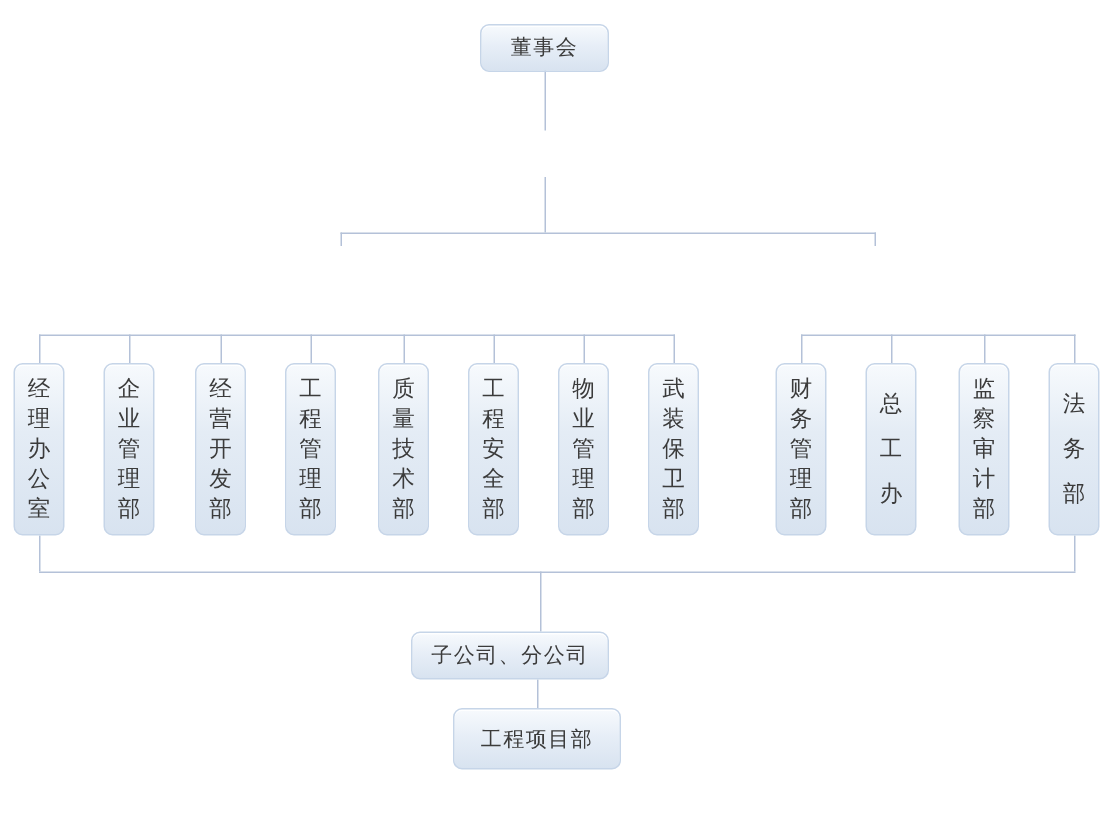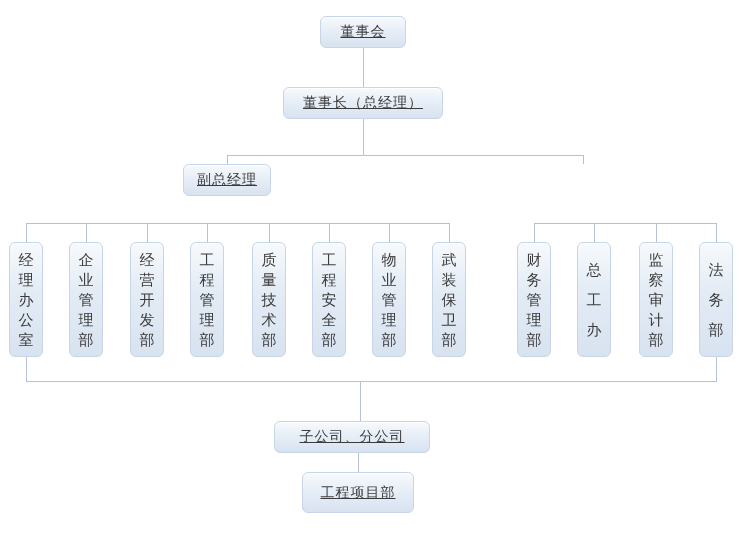--- a/index.html
+++ b/index.html
@@ -18,21 +18,20 @@
   }
   .box{
     position:absolute;
     background:linear-gradient(180deg,var(--fill-top) 0%,#e7eef7 45%,var(--fill-bot) 100%);
     border:1px solid var(--border);
     border-radius:6px;
     box-shadow:inset 0 1px 0 rgba(255,255,255,.85);
     display:flex;align-items:center;justify-content:center;
     font-size:14px;letter-spacing:1px;color:var(--text);
     box-sizing:border-box;
-    text-decoration:underline;
   }
   .hbox{height:32px;}
   .tallbox{
     position:absolute;top:242px;width:34px;height:115px;
     background:linear-gradient(180deg,var(--fill-top) 0%,#e4ecf5 40%,var(--fill-bot) 100%);
     border:1px solid var(--border);
     border-radius:6px;
     box-shadow:inset 0 1px 0 rgba(255,255,255,.85);
     box-sizing:border-box;
     display:flex;align-items:center;justify-content:center;
@@ -76,27 +75,21 @@
   <div class="vl" style="left:26px;top:357px;height:24px"></div>
   <div class="vl" style="left:716px;top:357px;height:24px"></div>
   <div class="hl" style="left:26px;top:381px;width:691px"></div>
   <div class="vl" style="left:360px;top:381px;height:40px"></div>
   <div class="vl" style="left:358px;top:453px;height:19px"></div>
 
   <div class="box hbox" style="left:320px;top:16px;width:86px">
     <span>董事会</span>
   </div>
 
-  <div class="box hbox" style="left:283px;top:87px;width:160px">
-    <span>董事长（总经理）</span>
-  </div>
-
-  <div class="box hbox" style="left:183px;top:164px;width:88px">
-    <span>副总经理</span>
-  </div>
+
 
 
   <div class="tallbox" style="left:9px">
     <div class="vtext">
         <span>经</span>
         <span>理</span>
         <span>办</span>
         <span>公</span>
         <span>室</span>
       </div>
@@ -191,21 +184,21 @@
       </div>
   </div>
   <div class="tallbox" style="left:699px">
     <div class="vtext">
         <span>法</span>
         <span>务</span>
         <span>部</span>
       </div>
   </div>
 
-  <div class="box hbox" style="left:274px;top:421px;width:156px">
+  <div class="box hbox" style="left:274px;top:421px;width:132px">
     <span>子公司、分公司</span>
   </div>
 
   <div class="box hbox" style="left:302px;top:472px;width:112px;height:41px">
     <span>工程项目部</span>
   </div>
 
 </div>
 
 </body></html>

